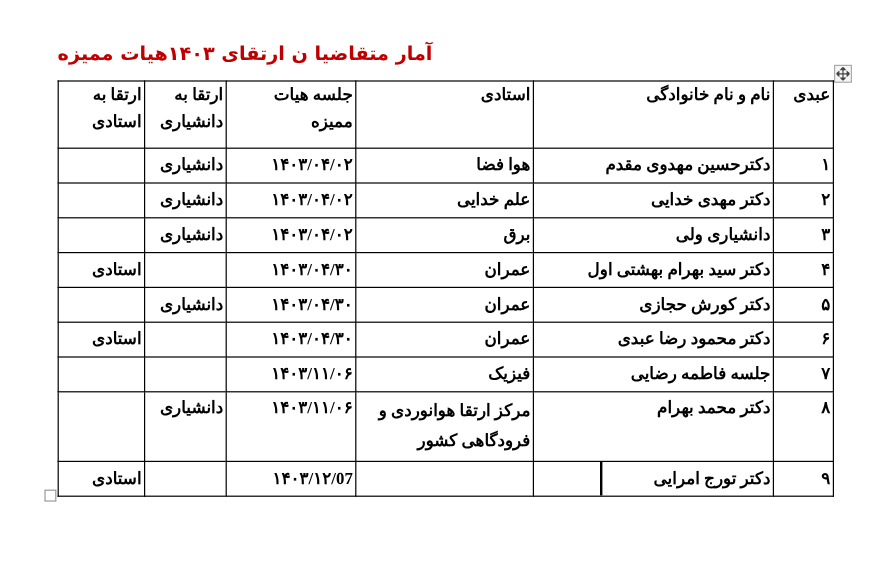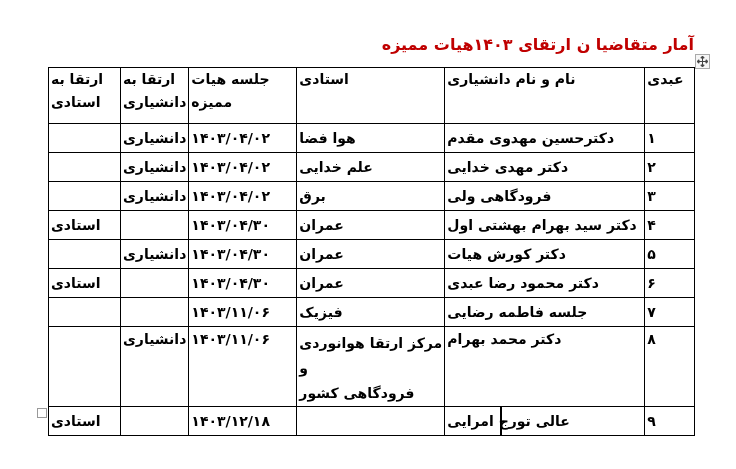--- a/index.html
+++ b/index.html
@@ -7,41 +7,42 @@
     width:736px; height:469px;
     background:#ffffff;
     font-family:"DejaVu Sans", sans-serif;
     font-weight:bold;
     position:relative;
     overflow:hidden;
   }
   .doc-title {
     position:absolute;
     top:33px; left:48px; width:646px;
-    text-align:right;
+    text-align:left;
     font-size:16px;
     line-height:24px;
     color:#c00000;
   }
   table.promotion {
     position:absolute;
     top:67px; left:48px;
     border-collapse:collapse;
     table-layout:fixed;
     direction:rtl;
   }
   table.promotion th,
   table.promotion td {
     border:1.6px solid #000000;
-    text-align:left;
+    text-align:right;
     font-size:14px;
     font-weight:bold;
     color:#000000;
     padding:0 2px;
     overflow:hidden;
+    font-family:Liberation Serif, serif;
   }
   thead tr { height:56px; }
   thead th {
     vertical-align:top;
     padding-top:5px;
     white-space:pre-line;
     line-height:23px;
   }
   tbody tr { height:29px; }
   tbody tr.tall { height:58px; }
@@ -103,21 +104,21 @@
     <col style="width:50px">
       <col style="width:200px">
       <col style="width:148px">
     <col style="width:108px">
       <col style="width:68px">
       <col style="width:72px">
   </colgroup>
   <thead>
     <tr>
       <th>عبدی</th>
-      <th>نام و نام دانشیاری</th>
+      <th>نام و نام خانوادگی</th>
       <th>استادی</th>
       <th>جلسه هیات
 ممیزه</th>
       <th>ارتقا به
 دانشیاری</th>
       <th>ارتقا به
 استادی</th>
     </tr>
   </thead>
   <tbody>
@@ -132,37 +133,37 @@
     <tr>
       <td>۲</td>
       <td>دکتر مهدی خدایی</td>
       <td>علم خدایی</td>
       <td class="ltr">۱۴۰۳/۰۴/۰۲</td>
       <td>دانشیاری</td>
       <td></td>
     </tr>
     <tr>
       <td>۳</td>
-      <td>فرودگاهی ولی</td>
+      <td>دانشیاری ولی</td>
       <td>برق</td>
       <td class="ltr">۱۴۰۳/۰۴/۰۲</td>
       <td>دانشیاری</td>
       <td></td>
     </tr>
     <tr>
       <td>۴</td>
       <td>دکتر سید بهرام بهشتی اول</td>
       <td>عمران</td>
       <td class="ltr">۱۴۰۳/۰۴/۳۰</td>
       <td></td>
       <td>استادی</td>
     </tr>
     <tr>
       <td>۵</td>
-      <td>دکتر کورش هیات</td>
+      <td>دکتر کورش حجازی</td>
       <td>عمران</td>
       <td class="ltr">۱۴۰۳/۰۴/۳۰</td>
       <td>دانشیاری</td>
       <td></td>
     </tr>
     <tr>
       <td>۶</td>
       <td>دکتر محمود رضا عبدی</td>
       <td>عمران</td>
       <td class="ltr">۱۴۰۳/۰۴/۳۰</td>
@@ -183,23 +184,23 @@
       <td class="red-cell">مرکز ارتقا هوانوردی و
 فرودگاهی کشور</td>
       <td class="ltr">۱۴۰۳/۱۱/۰۶</td>
       <td>دانشیاری</td>
       <td></td>
     </tr>
     <tr>
       <td>۹</td>
       <td class="split">
         <span class="split-line"></span>
-        <span>عالی تورج امرایی</span>
+        <span>دکتر تورج امرایی</span>
       </td>
       <td></td>
-      <td class="ltr">۱۴۰۳/۱۲/۱۸</td>
+      <td class="ltr">۱۴۰۳/۱۲/07</td>
       <td></td>
       <td>استادی</td>
     </tr>
   </tbody>
 </table>
 
 <div class="resize-handle"></div>
 
 </body></html>

